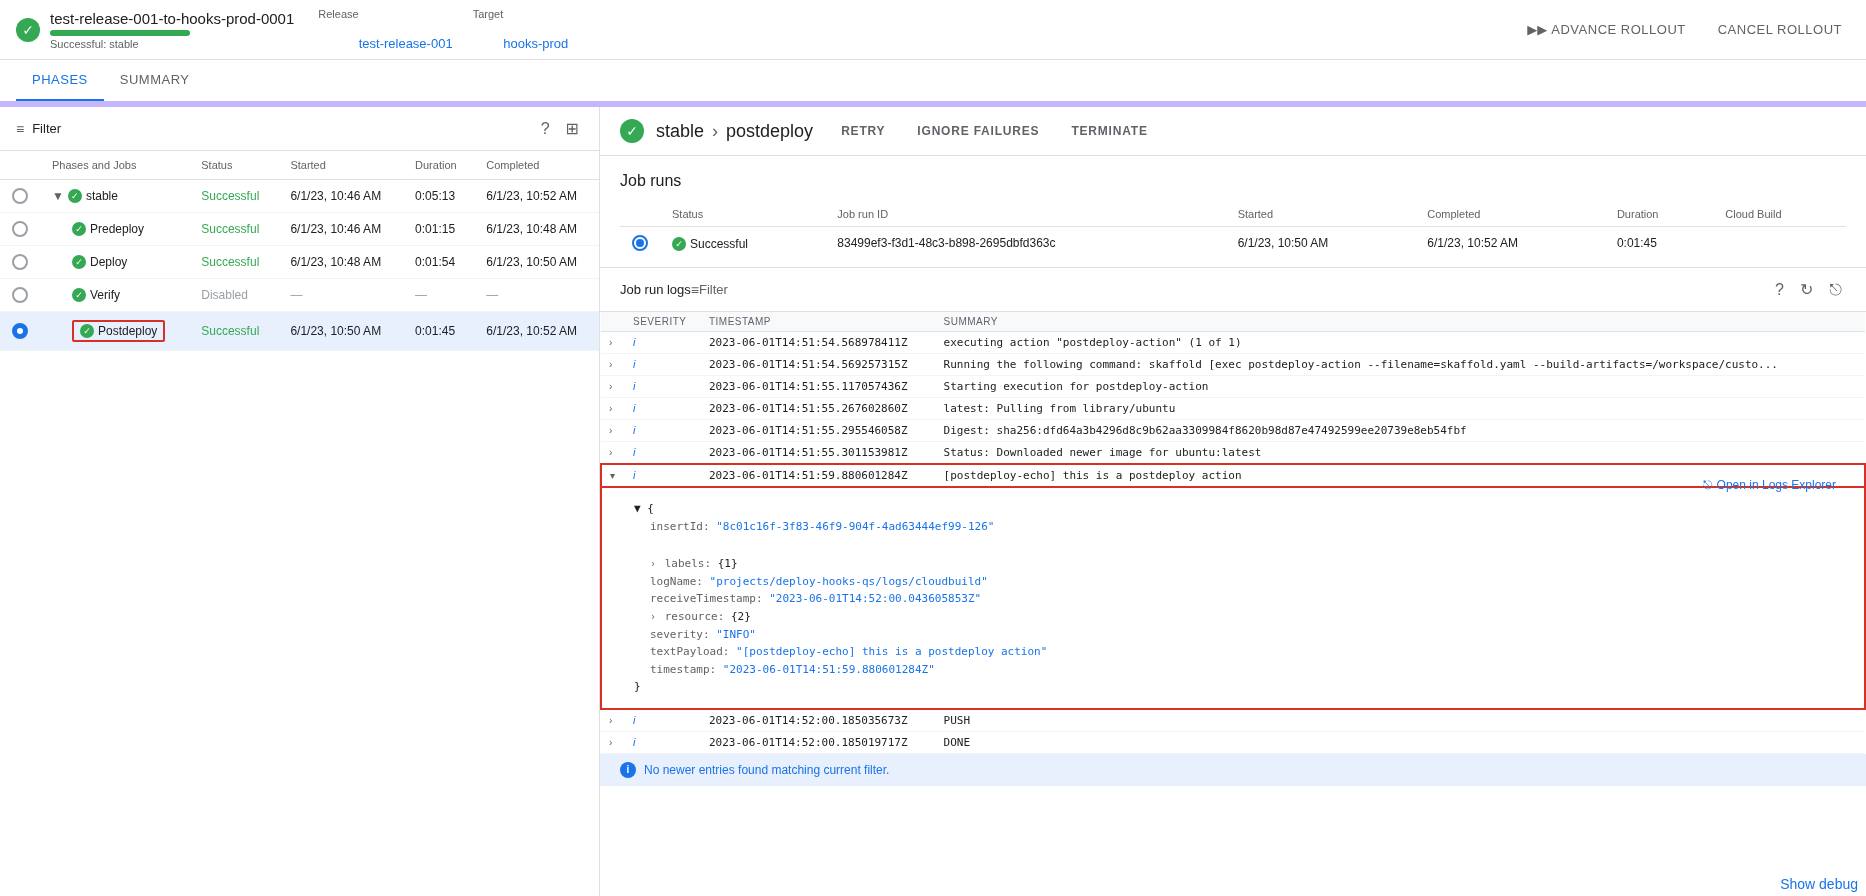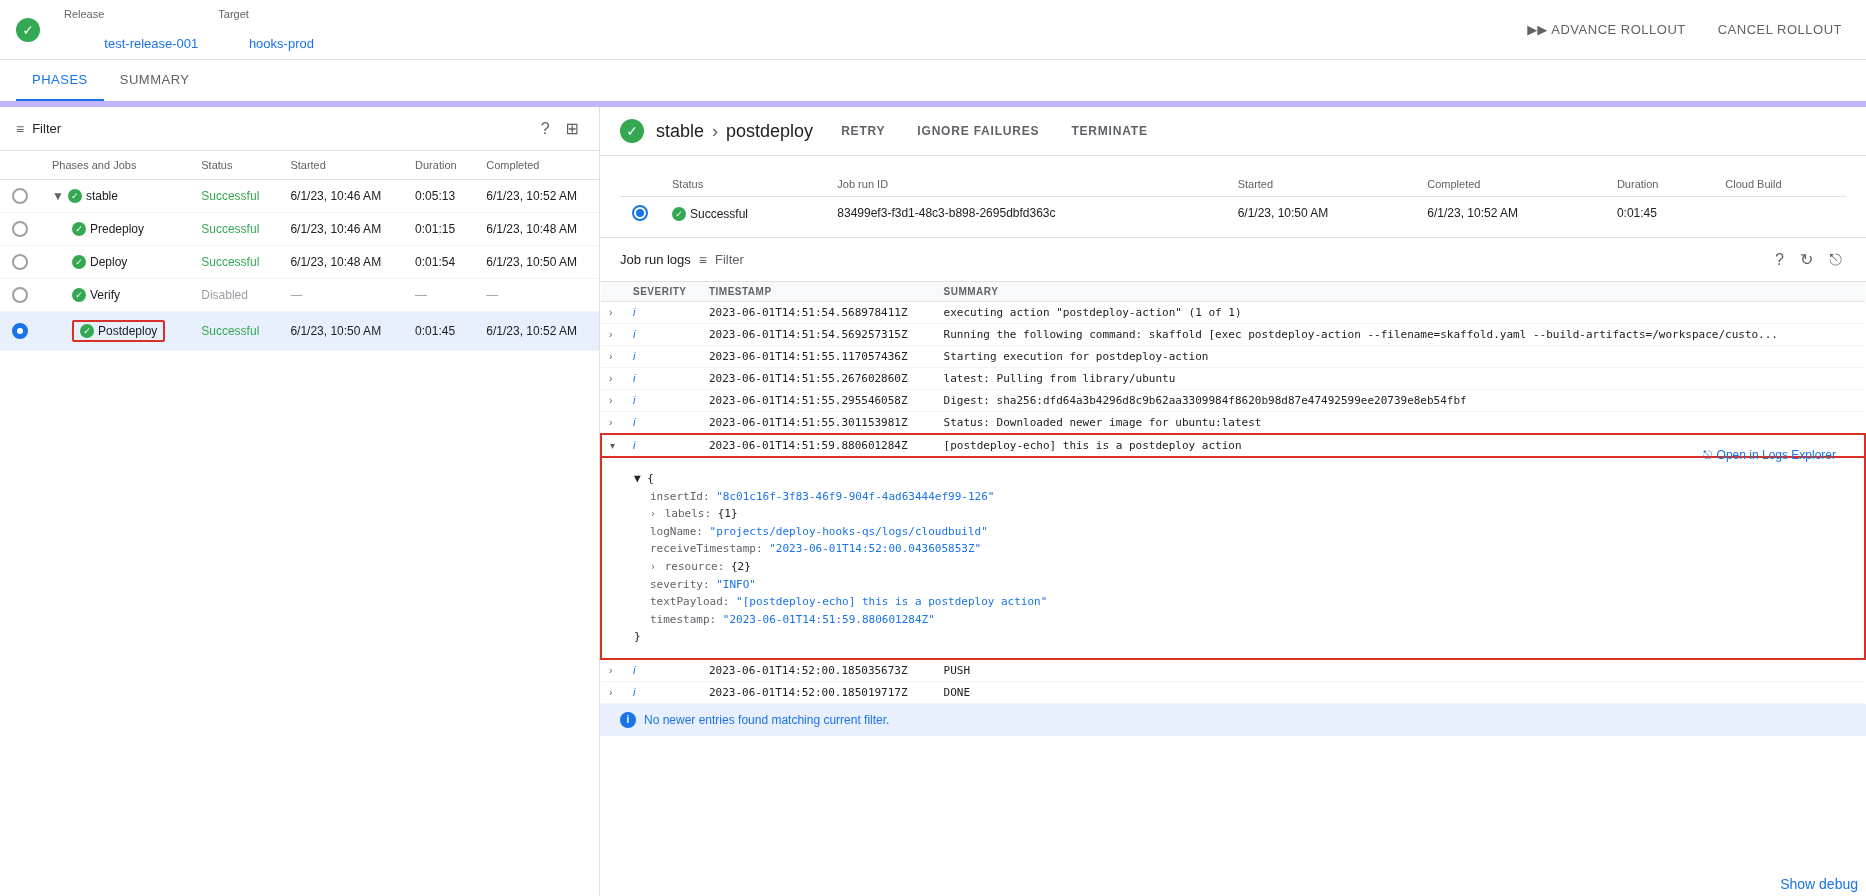--- a/index.html
+++ b/index.html
@@ -66,28 +66,28 @@
     .section-title { font-size: 16px; font-weight: 400; color: #202124; margin-bottom: 12px; }
     .job-runs-table { width: 100%; border-collapse: collapse; font-size: 12px; }
     .job-runs-table thead tr { border-bottom: 1px solid #e0e0e0; }
     .job-runs-table thead th { padding: 6px 12px; text-align: left; font-weight: 500; color: #5f6368; font-size: 11px; }
     .job-runs-table tbody td { padding: 8px 12px; }
     .selected-row-indicator { width: 16px; height: 16px; border-radius: 50%; border: 2px solid #1a73e8; background: white; display: inline-flex; align-items: center; justify-content: center; }
     .selected-row-indicator::after { content: ''; width: 8px; height: 8px; background: #1a73e8; border-radius: 50%; }
 
     
     .log-section { display: flex; flex-direction: column; flex: 1; overflow: hidden; }
-    .log-filter-bar { display: flex; align-items: center; gap: 8px; padding: 8px 20px; border-bottom: 1px solid #e0e0e0; border-top: 1px solid #e0e0e0; }
+    .log-filter-bar { display: flex; align-items: center; padding: 8px 20px; border-bottom: 1px solid #e0e0e0; border-top: 1px solid #e0e0e0; }
     .log-filter-title { font-size: 13px; font-weight: 500; }
     .log-filter-input { border: none; outline: none; font-size: 13px; color: #202124; flex: 1; }
     .log-filter-actions { margin-left: auto; display: flex; gap: 8px; align-items: center; }
 
     .log-table { width: 100%; border-collapse: collapse; font-size: 11px; overflow: auto; }
     .log-table thead tr { border-bottom: 1px solid #e0e0e0; background: #f8f9fa; }
-    .log-table thead th { padding: 4px 8px; text-align: left; font-weight: 700; color: #5f6368; font-size: 10px; letter-spacing: 0.5px; }
+    .log-table thead th { padding: 4px 8px; text-align: left; font-weight: 400; color: #5f6368; font-size: 10px; letter-spacing: 0.5px; }
     .log-table tbody td { padding: 4px 8px; vertical-align: top; color: #202124; border-bottom: 1px solid #f1f3f4; }
     .log-row { cursor: pointer; }
     .log-severity { color: #1a73e8; font-size: 11px; font-style: italic; }
     .log-timestamp { font-family: monospace; font-size: 11px; color: #5f6368; white-space: nowrap; }
     .log-summary { font-family: monospace; font-size: 11px; }
     .expand-icon { color: #5f6368; font-size: 10px; cursor: pointer; margin-right: 2px; }
 
     
     .log-detail { background: white; padding: 8px 24px; font-family: monospace; font-size: 11px; line-height: 1.6; }
     .log-detail .key { color: #5f6368; }
@@ -106,20 +106,25 @@
     .divider-dash { color: #9aa0a6; }
     
     .postdeploy-cell { border: 2px solid #d93025; border-radius: 2px; padding: 2px 6px; display: inline-flex; align-items: center; gap: 4px; }
   </style>
 </head>
 <body>
 
 <div class="header">
   <div class="header-left">
     <div class="green-check">✓</div>
+    <div class="release-info">
+      <span class="release-title">test-release-001-to-hooks-prod-0001</span>
+      <div class="progress-bar-container"></div>
+      <span class="progress-bar-text">Successful: stable</span>
+    </div>
   </div>
   <div class="header-meta">
     <div class="meta-item">
       <span class="meta-label">Release</span>
       <a class="meta-link" href="#">test-release-001</a>
     </div>
     <div class="meta-item">
       <span class="meta-label">Target</span>
       <a class="meta-link" href="#">hooks-prod</a>
     </div>
@@ -262,20 +267,21 @@
         <span>postdeploy</span>
       </div>
       <div class="phase-actions">
         <button class="phase-action-btn">RETRY</button>
         <button class="phase-action-btn">IGNORE FAILURES</button>
         <button class="phase-action-btn">TERMINATE</button>
       </div>
     </div>
 
     <div class="job-runs-section">
+      <div class="section-title">Job runs</div>
       <table class="job-runs-table">
         <thead>
           <tr>
             <th style="width:30px;"></th>
             <th>Status</th>
             <th>Job run ID</th>
             <th>Started</th>
             <th>Completed</th>
             <th>Duration</th>
             <th>Cloud Build</th>
@@ -369,21 +375,21 @@
             <tr style="border:2px solid #d93025;border-top:none;">
               <td colspan="4">
                 <div class="log-detail" style="position:relative;">
                   <a href="#" class="open-logs" style="position:absolute;right:12px;top:4px;color:#1a73e8;font-size:12px;display:flex;align-items:center;gap:4px;font-family:sans-serif;">
                     <span>⎋</span>
                     <span>Open in Logs Explorer</span>
                   </a>
                   <div>▼ {</div>
                   <div style="padding-left:16px;">
                     <div><span class="key">insertId: </span><span class="string-val">"8c01c16f-3f83-46f9-904f-4ad63444ef99-126"</span></div>
-                    <div style="cursor:pointer;"><span class="expand-icon">›</span> <span class="key">labels: </span><span>{1}</span></div>
+                    <div style="cursor:pointer;margin-top:20px;"><span class="expand-icon">›</span> <span class="key">labels: </span><span>{1}</span></div>
                     <div><span class="key">logName: </span><span class="string-val">"projects/deploy-hooks-qs/logs/cloudbuild"</span></div>
                     <div><span class="key">receiveTimestamp: </span><span class="string-val">"2023-06-01T14:52:00.043605853Z"</span></div>
                     <div style="cursor:pointer;"><span class="expand-icon">›</span> <span class="key">resource: </span><span>{2}</span></div>
                     <div><span class="key">severity: </span><span class="string-val">"INFO"</span></div>
                     <div><span class="key">textPayload: </span><span class="string-val">"[postdeploy-echo] this is a postdeploy action"</span></div>
                     <div><span class="key">timestamp: </span><span class="string-val">"2023-06-01T14:51:59.880601284Z"</span></div>
                   </div>
                   <div>}</div>
                 </div>
               </td>

